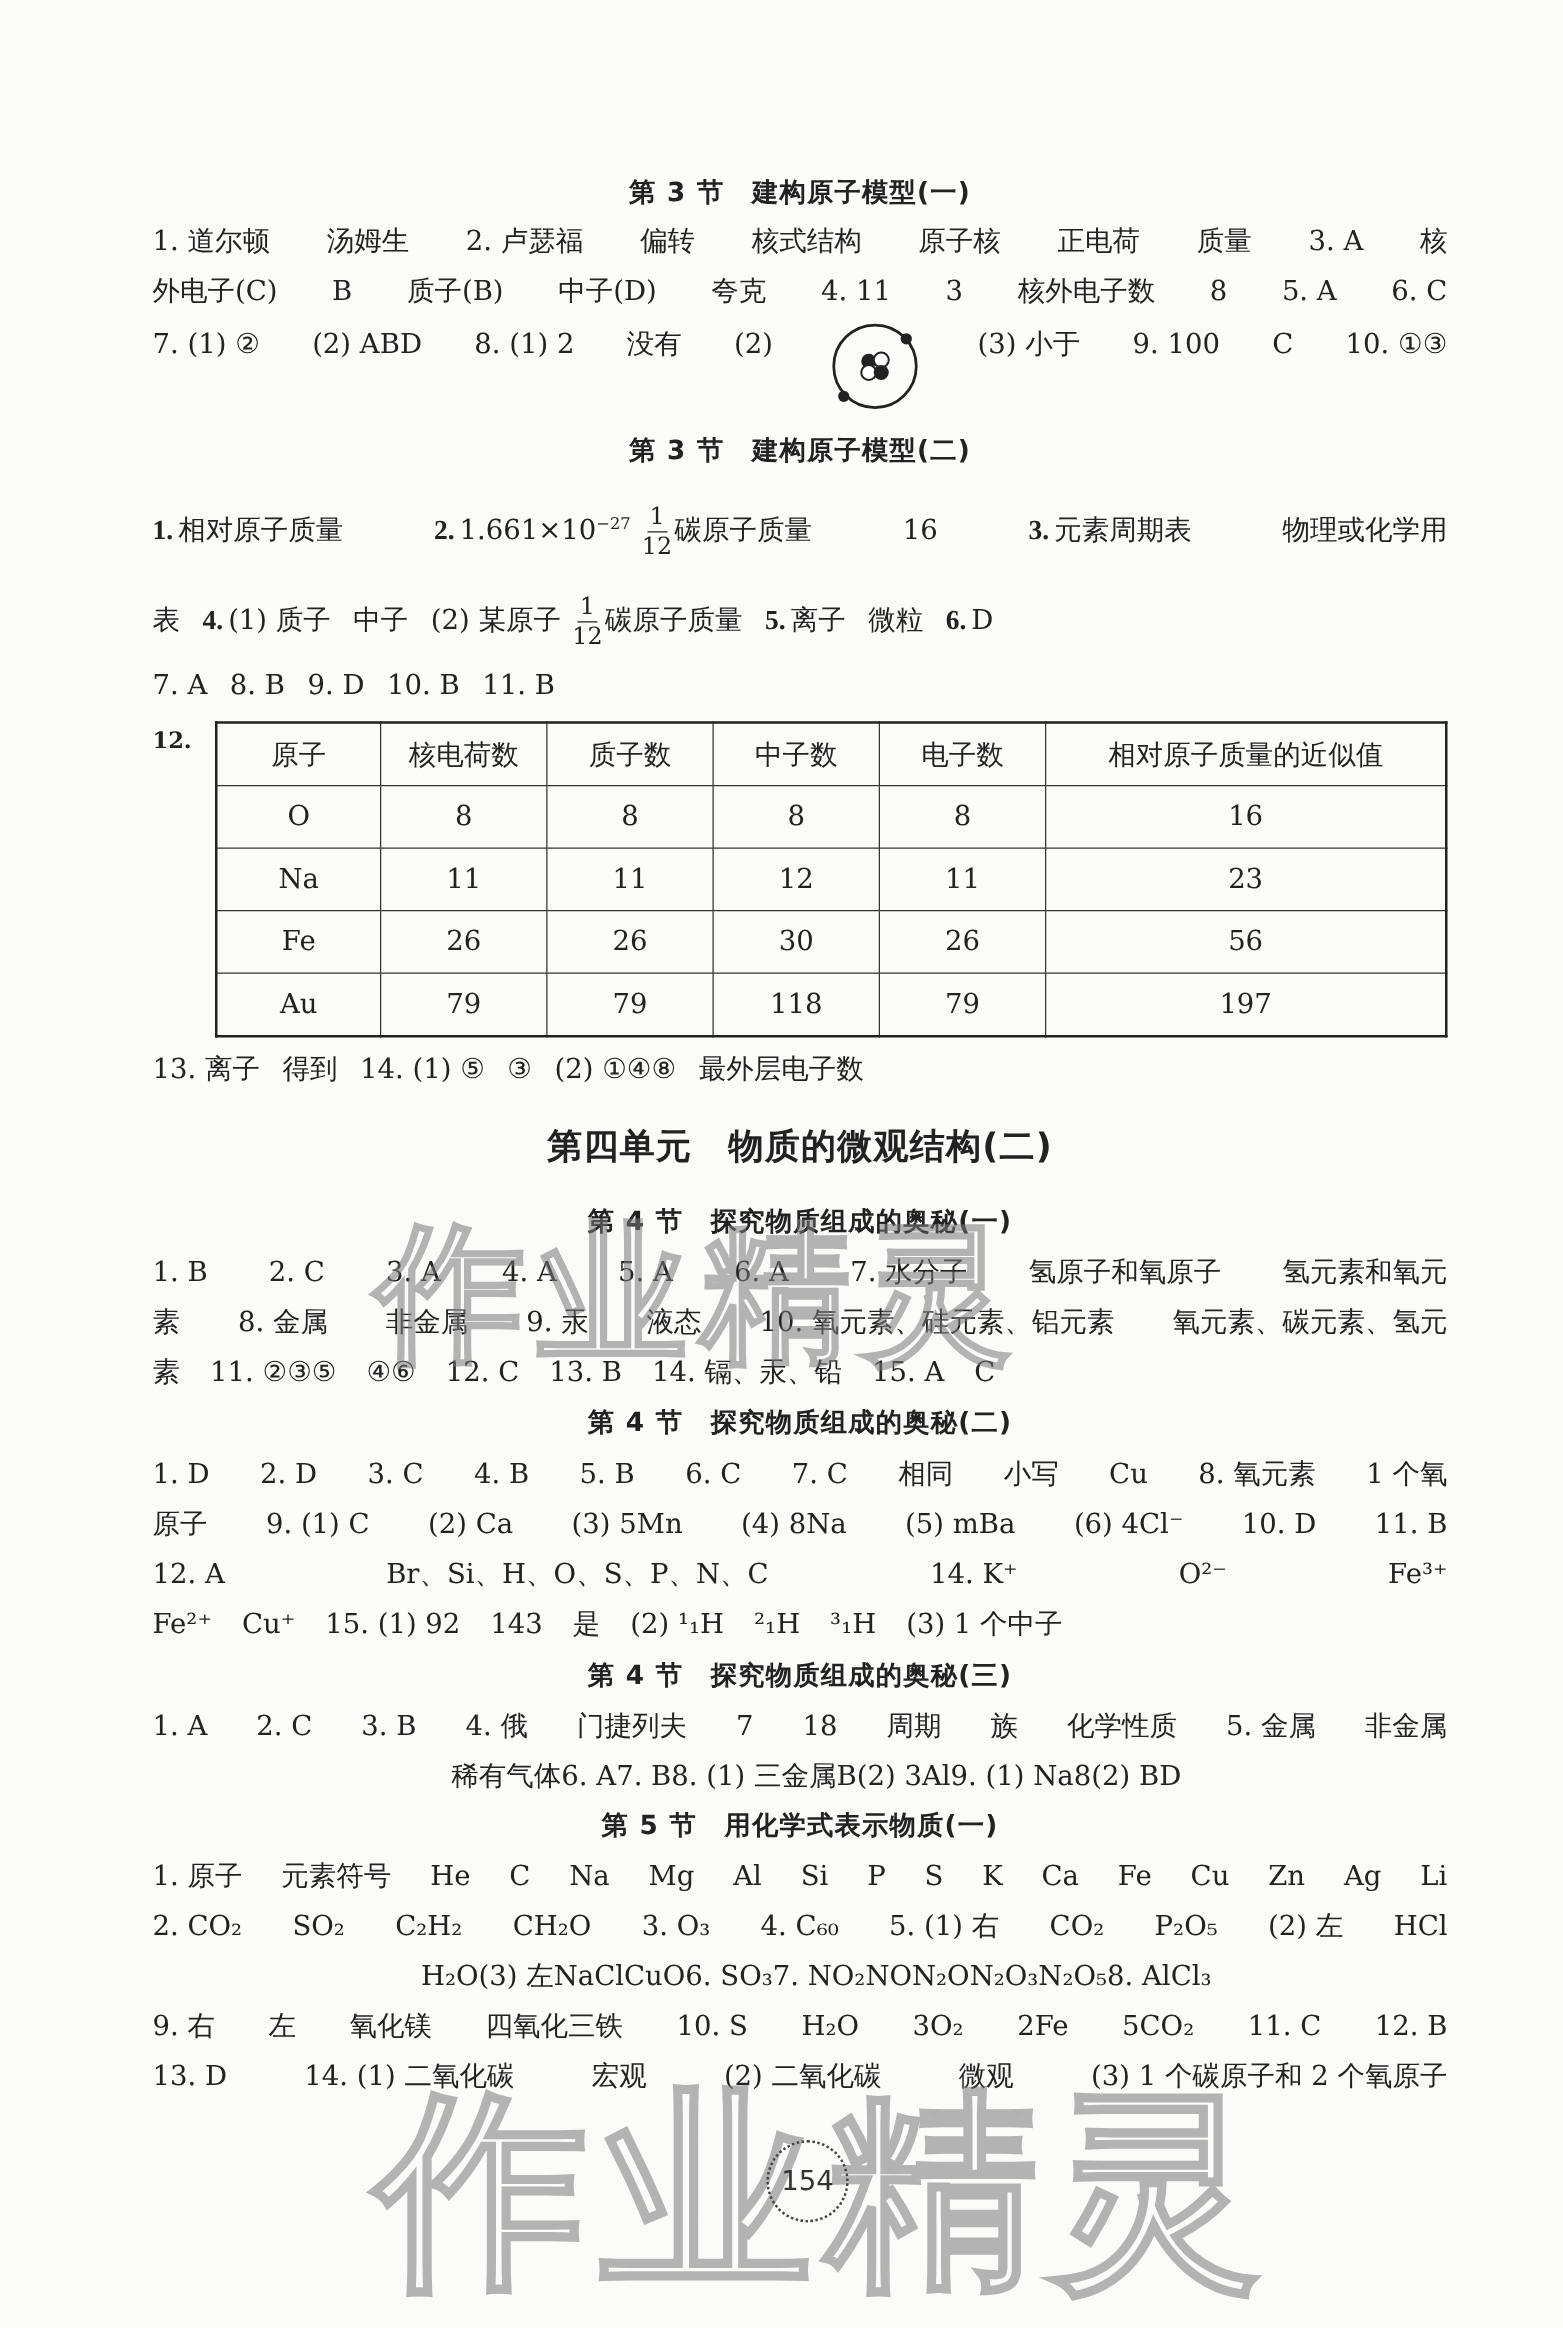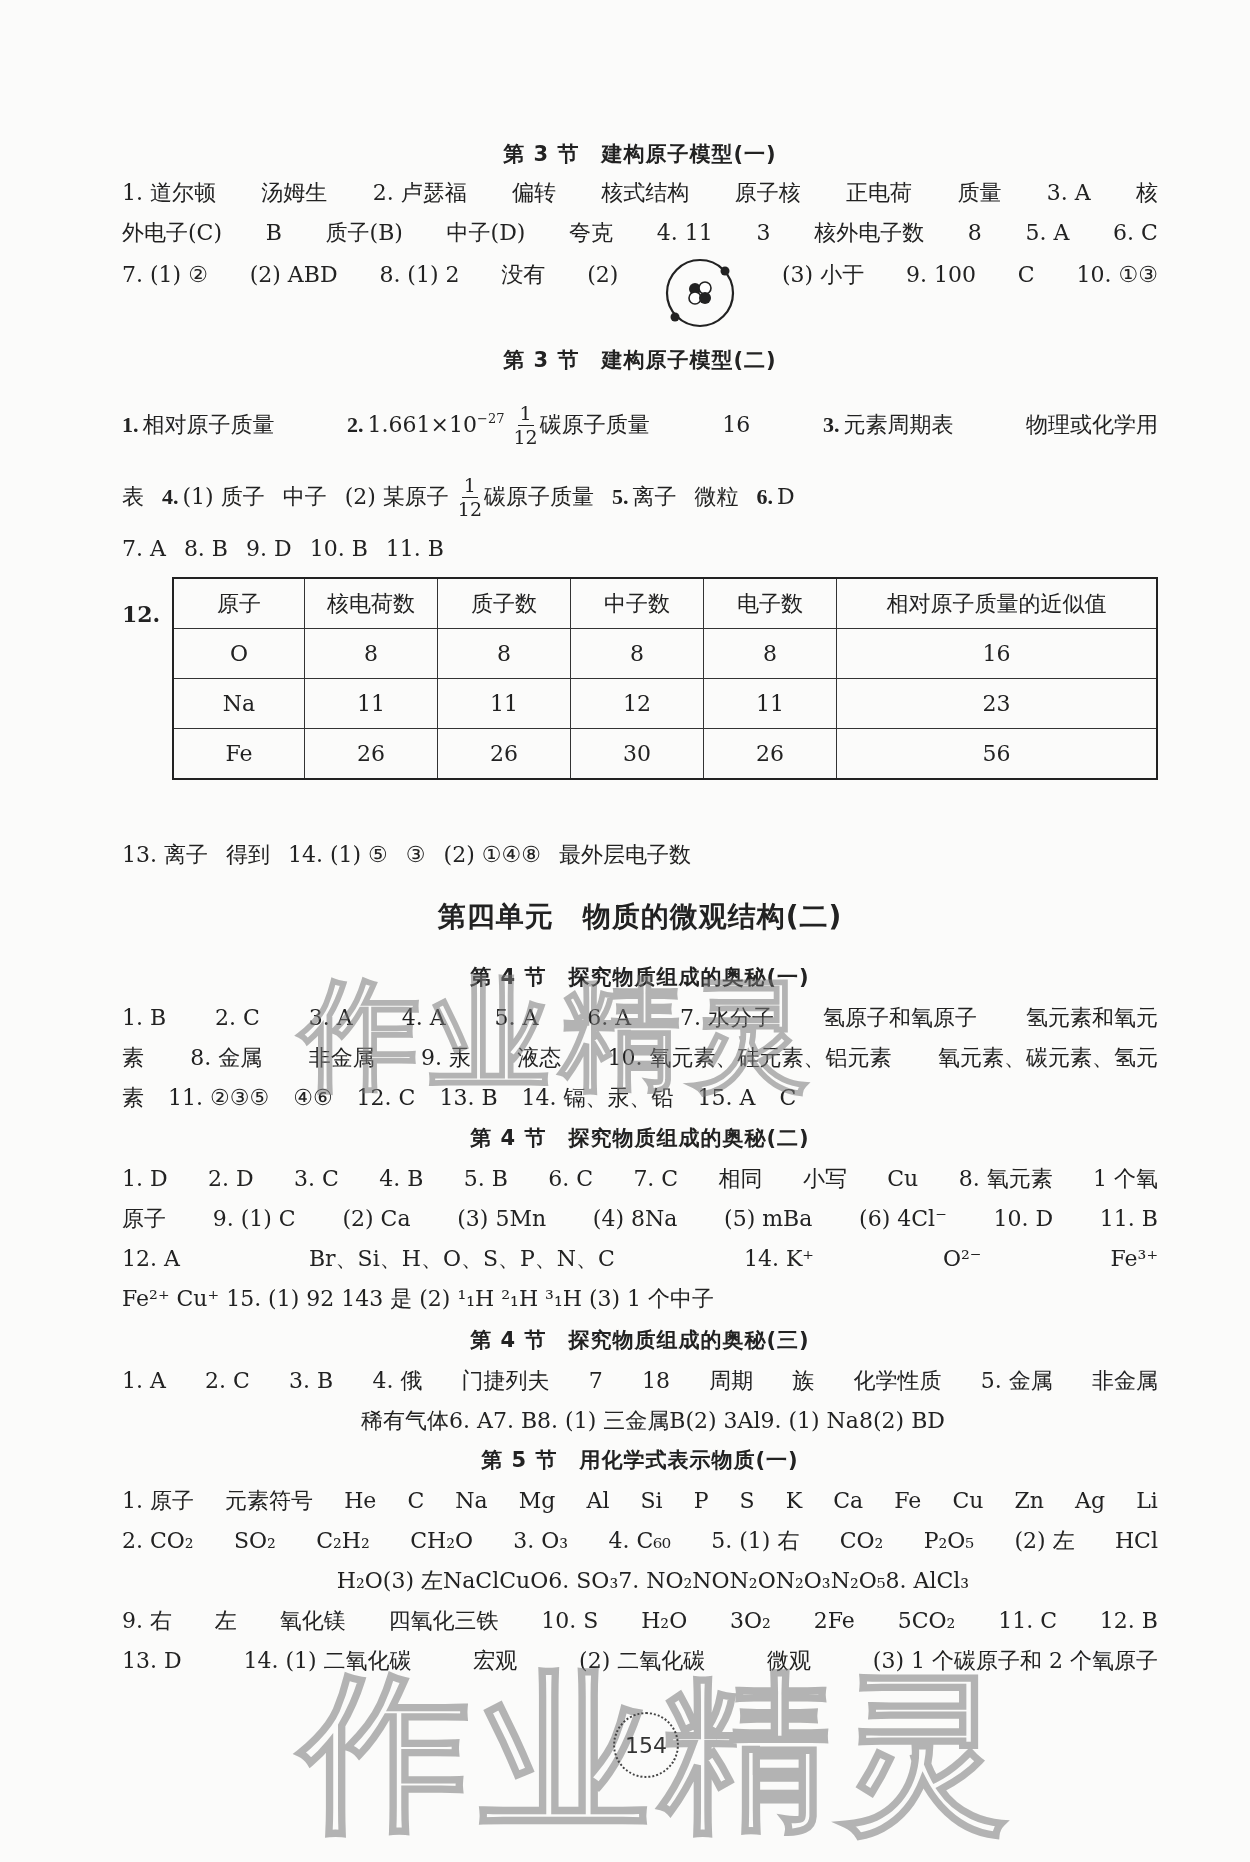--- a/index.html
+++ b/index.html
@@ -28,21 +28,21 @@
   .frac { display: inline-flex; flex-direction: column; align-items: center; font-size: 19px; line-height: 1; vertical-align: middle; margin: 0 2px; }
   .frac .num { border-bottom: 1.5px solid #222; padding: 0 2px 2px; }
   .frac .den { padding-top: 2px; }
   table.atoms {
     position: absolute; left: 50px; top: 577px; border-collapse: collapse; width: 986px;
     font-size: 22px; border: 2.5px solid #222;
   }
   table.atoms td, table.atoms th {
     border: 1.2px solid #333; text-align: center; height: 49px; font-weight: normal; padding: 0;
   }
-  .q12 { position: absolute; left: 0; top: 582px; font-weight: bold; font-size: 22px; margin-top: 19px; }
+  .q12 { position: absolute; left: 0; top: 582px; font-weight: bold; font-size: 18px; }
   .atom-svg { position: absolute; left: 540px; top: 255px; }
   .pagenum {
     position: absolute; left: 613px; top: 1712px; width: 62px; height: 62px; border-radius: 50%;
     border: 2px dotted #444; display: flex; align-items: center; justify-content: center;
     font-size: 22px; font-family: "DejaVu Sans", sans-serif; color: #333;
   }
   .watermark {
     position: absolute; font-family: "DejaVu Sans", sans-serif; font-weight: bold;
     color: transparent; -webkit-text-stroke: 2px rgba(120,120,120,0.55); pointer-events: none;
   }
@@ -160,20 +160,28 @@
       <td>11</td>
       <td>23</td>
     </tr>
     <tr>
       <td>Fe</td>
       <td>26</td>
       <td>26</td>
       <td>30</td>
       <td>26</td>
       <td>56</td>
+    </tr>
+    <tr>
+      <td>Au</td>
+      <td>79</td>
+      <td>79</td>
+      <td>118</td>
+      <td>79</td>
+      <td>197</td>
     </tr>
   </tbody>
     </table>
 
   <div class="line left" style="top:840px; ">
     <span class="t">13. 离子</span>
     <span class="t">得到</span>
     <span class="t">14. (1) ⑤</span>
     <span class="t">③</span>
     <span class="t">(2) ①④⑧</span>
@@ -240,21 +248,21 @@
     <span class="t">10. D</span>
     <span class="t">11. B</span>
   </div>
   <div class="line" style="top:1244px">
     <span class="t">12. A</span>
     <span class="t">Br、Si、H、O、S、P、N、C</span>
     <span class="t">14. K⁺</span>
     <span class="t">O²⁻</span>
     <span class="t">Fe³⁺</span>
   </div>
-  <div class="line left" style="top:1284px; gap:7px">
+  <div class="line left" style="top:1284px; gap:24px">
     <span class="t">Fe²⁺</span>
     <span class="t">Cu⁺</span>
     <span class="t">15. (1) 92</span>
     <span class="t">143</span>
     <span class="t">是</span>
     <span class="t">(2) ¹₁H</span>
     <span class="t">²₁H</span>
     <span class="t">³₁H</span>
     <span class="t">(3) 1 个中子</span>
   </div>

